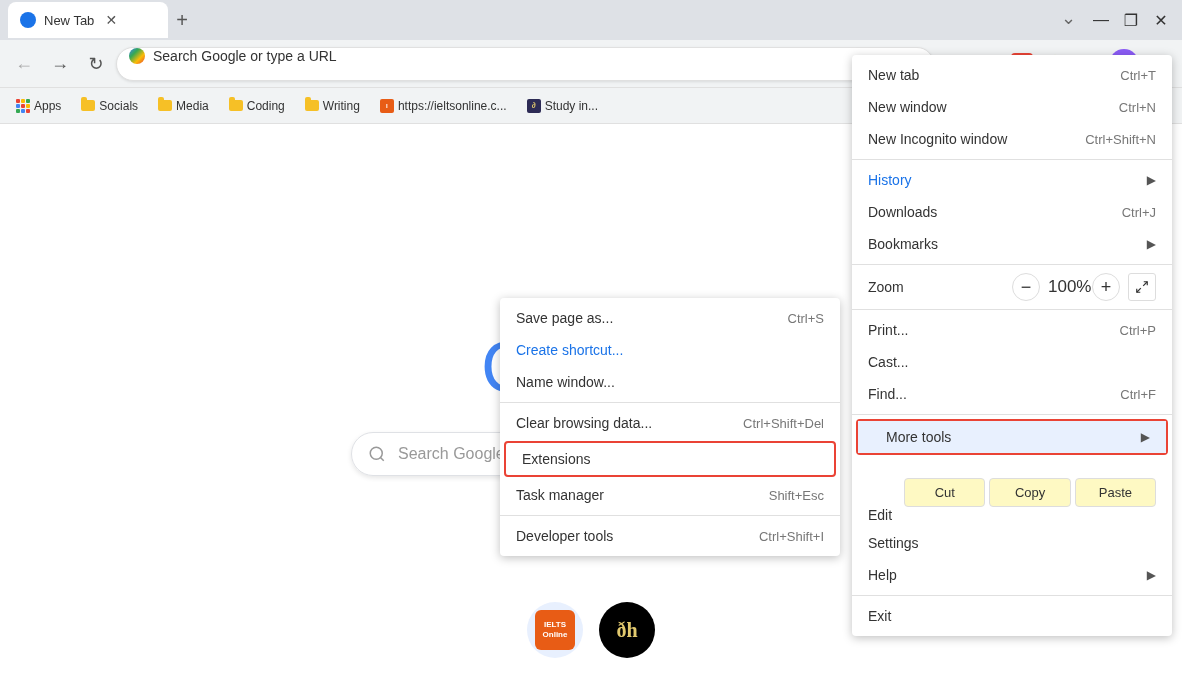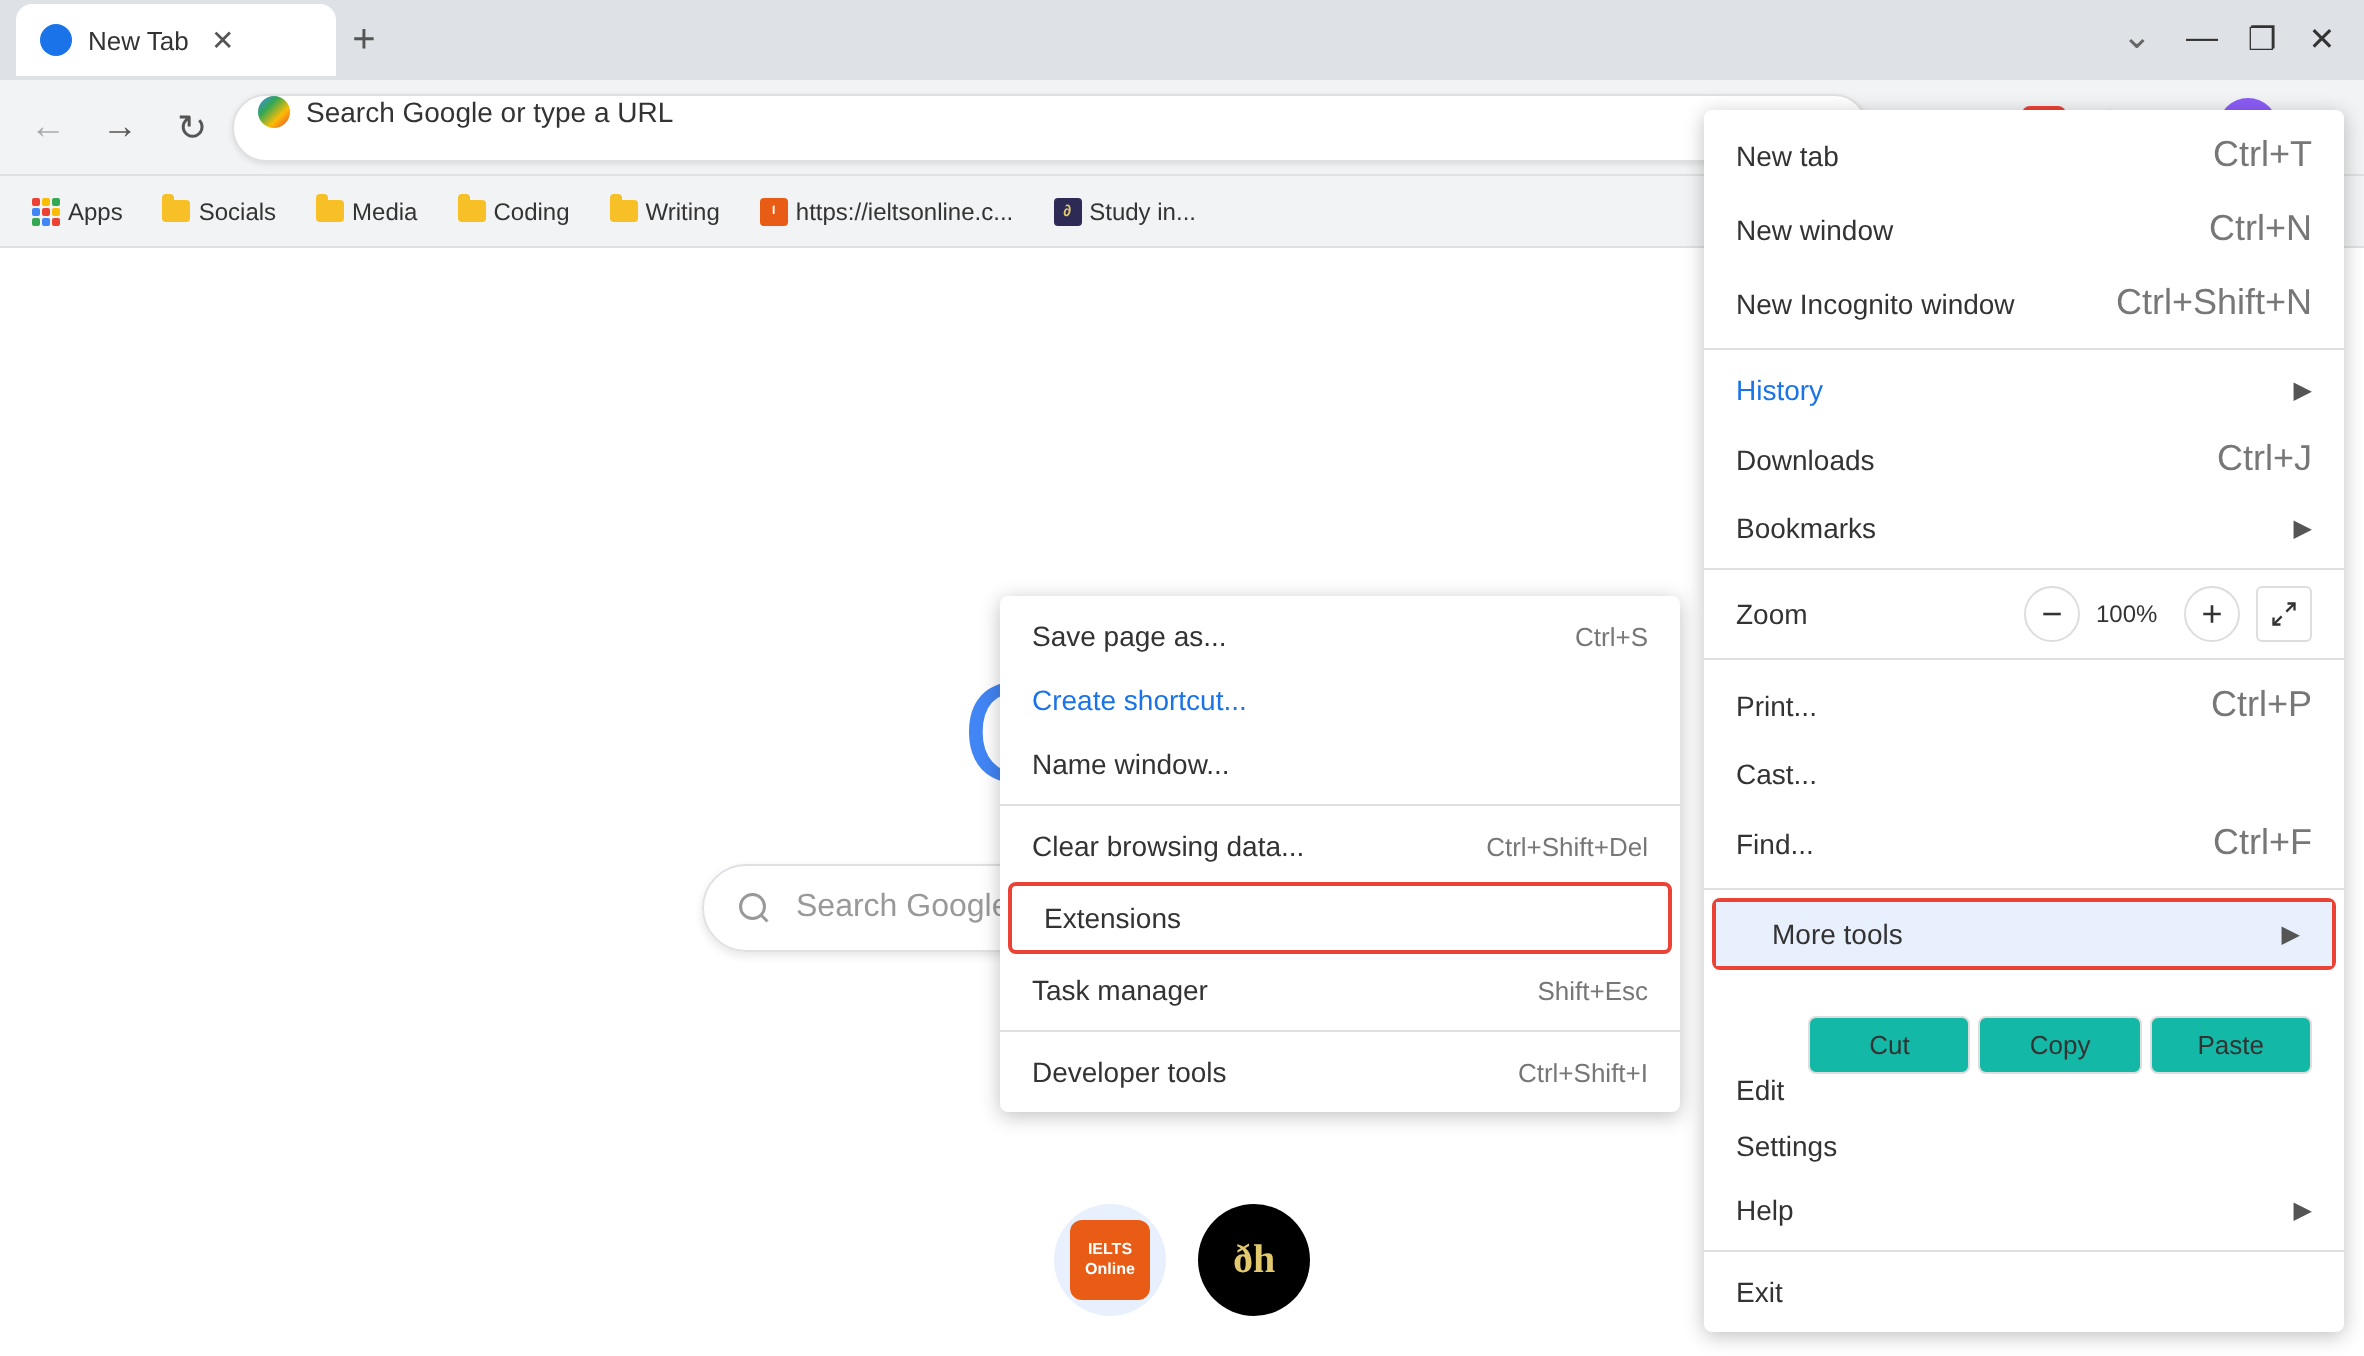--- a/index.html
+++ b/index.html
@@ -273,21 +273,21 @@
       display: flex;
       align-items: center;
       justify-content: space-between;
       padding: 8px 16px;
       font-size: 14px;
       color: #333;
       cursor: pointer;
     }
     .menu-shortcut {
       color: #777;
-      font-size: 18px;
+      font-size: 13px;
     }
     .menu-divider {
       height: 1px;
       background: #e0e0e0;
       margin: 4px 0;
     }
     .menu-arrow {
       color: #555;
       font-size: 12px;
     }
@@ -312,24 +312,24 @@
       width: 28px; height: 28px;
       border-radius: 50%;
       border: 1px solid #ddd;
       background: #fff;
       cursor: pointer;
       font-size: 18px;
       display: flex; align-items: center; justify-content: center;
       color: #333;
     }
     .zoom-value {
-      font-size: 12px;
+      font-size: 17px;
       color: #333;
       width: 36px;
-      text-align: left;
+      text-align: right;
     }
     .zoom-fullscreen {
       width: 28px; height: 28px;
       border: 1px solid #ddd;
       border-radius: 3px;
       background: #fff;
       cursor: pointer;
       display: flex; align-items: center; justify-content: center;
       font-size: 14px;
     }
@@ -345,21 +345,21 @@
       font-size: 14px;
       color: #333;
       margin-right: 8px;
       margin-top: 46px;
     }
     .edit-btn {
       flex: 1;
       padding: 6px 8px;
       border: 1px solid #ddd;
       border-radius: 4px;
-      background: #14b8a6;
+      background: #fef9c3;
       cursor: pointer;
       font-size: 13px;
       color: #333;
       text-align: center;
     }
 
     
     .profile-avatar {
       width: 30px; height: 30px;
       border-radius: 50%;

